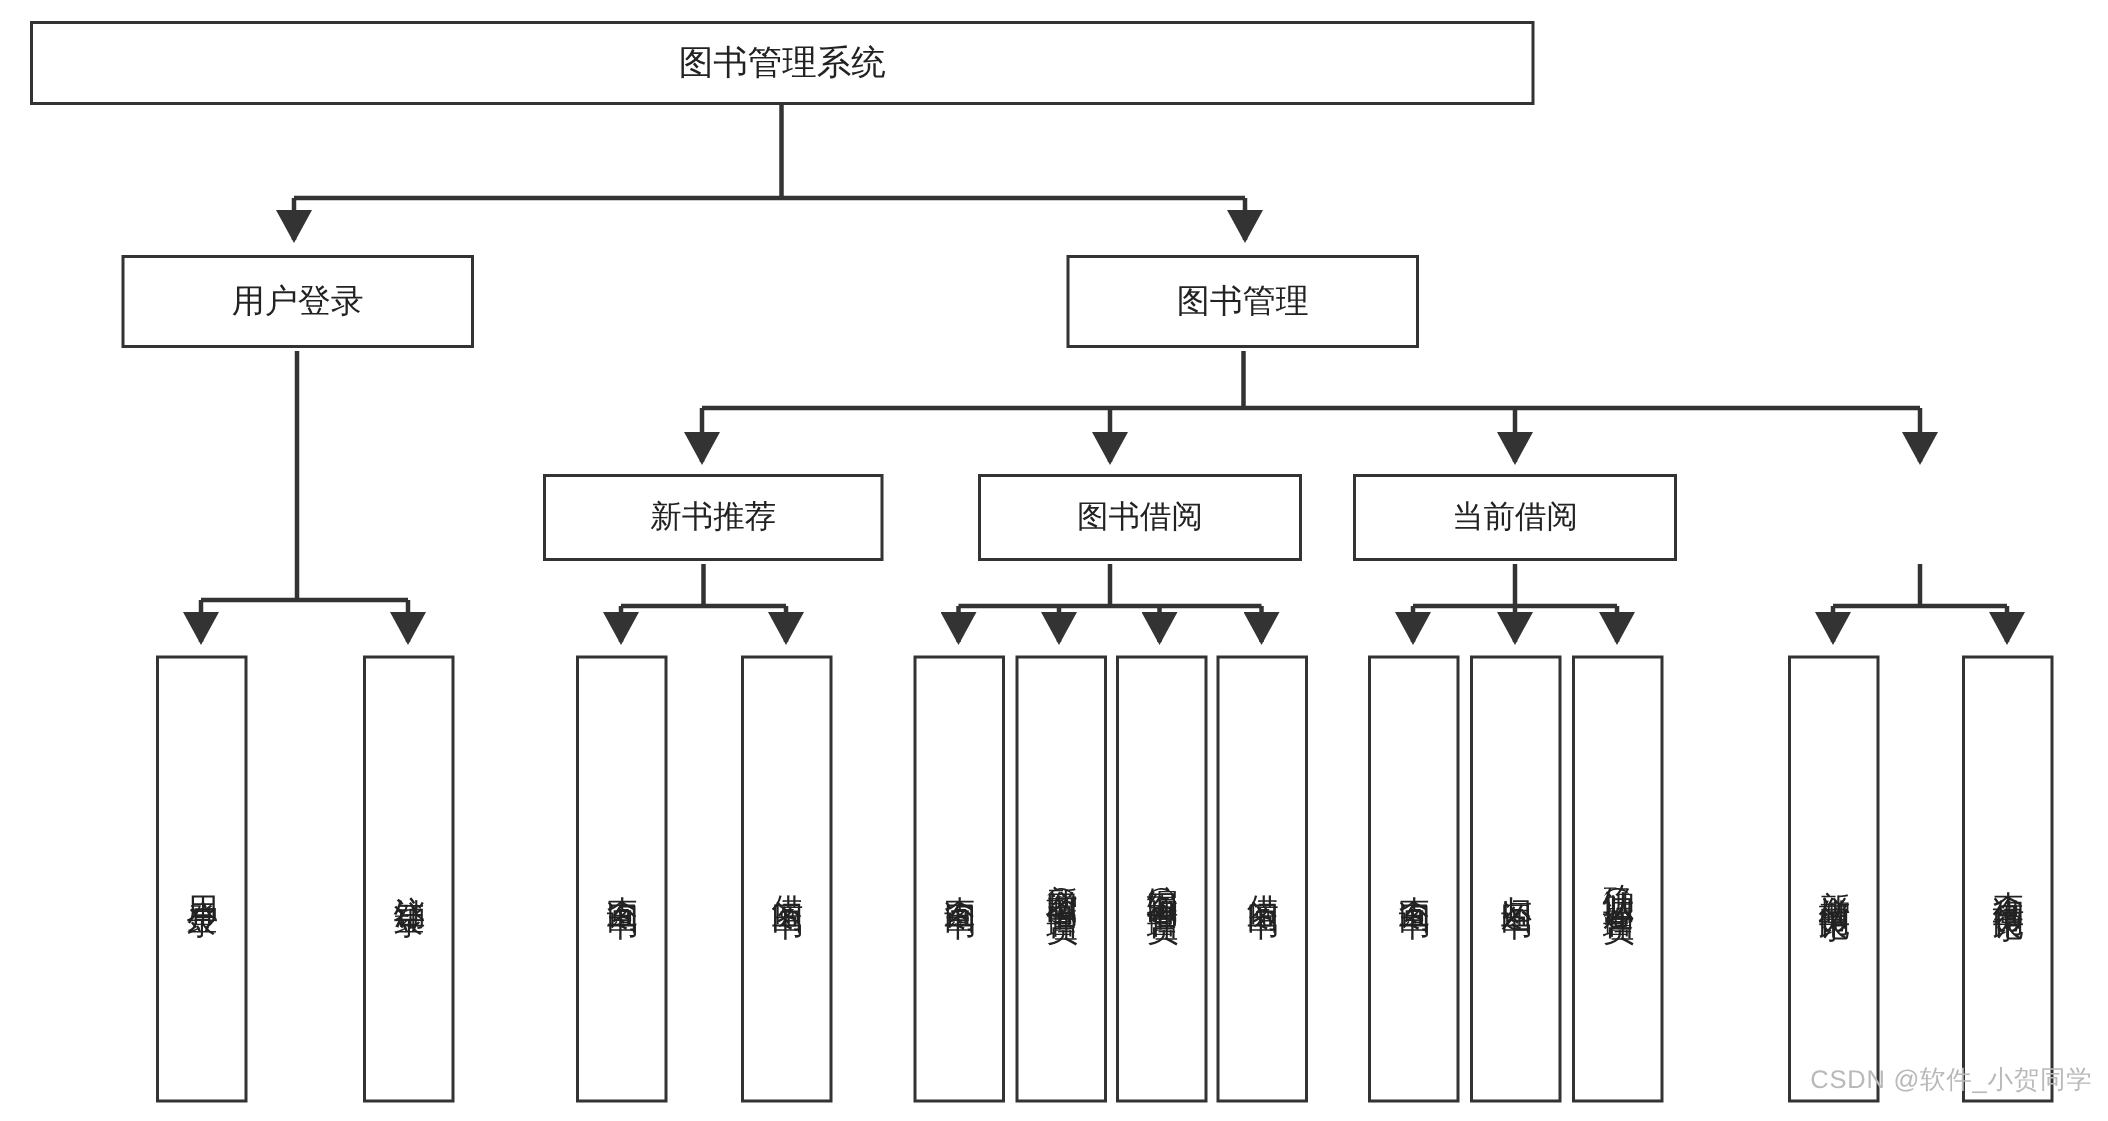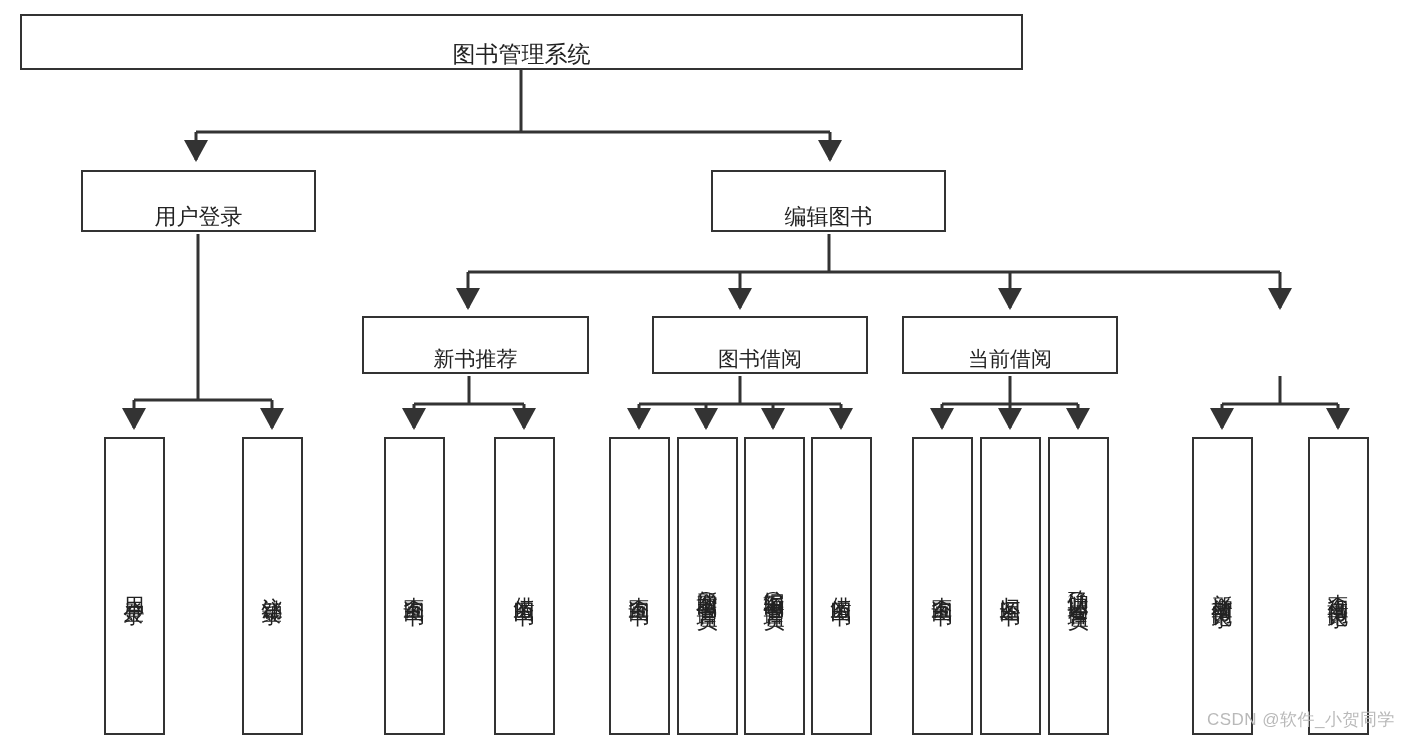--- a/index.html
+++ b/index.html
@@ -25,21 +25,21 @@
     width: 1405px;
     height: 747px;
     pointer-events: none;
   }
   .node {
     position: absolute;
     box-sizing: border-box;
     background: #ffffff;
     border: 2px solid #333333;
     display: flex;
-    align-items: flex-end;
+    align-items: center;
     justify-content: center;
     color: #1a1a1a;
     z-index: 2;
   }
   .node .label {
     display: block;
     text-align: center;
     line-height: 1.18;
     color: #222222;
     white-space: nowrap;
@@ -127,21 +127,21 @@
   </svg>
 
   <div class="node root" style="left:20px; top:14px; width:1003px; height:56px;">
     <span class="label">图书管理系统</span>
   </div>
 
   <div class="node lvl2" style="left:81px; top:170px; width:235px; height:62px;">
     <span class="label">用户登录</span>
   </div>
   <div class="node lvl2" style="left:711px; top:170px; width:235px; height:62px;">
-    <span class="label">编辑图书</span>
+    <span class="label">图书管理</span>
   </div>
 
   <div class="node lvl3" style="left:362px; top:316px; width:227px; height:58px;">
     <span class="label">新书推荐</span>
   </div>
   <div class="node lvl3" style="left:652px; top:316px; width:216px; height:58px;">
     <span class="label">图书借阅</span>
   </div>
   <div class="node lvl3" style="left:902px; top:316px; width:216px; height:58px;">
     <span class="label">当前借阅</span>

